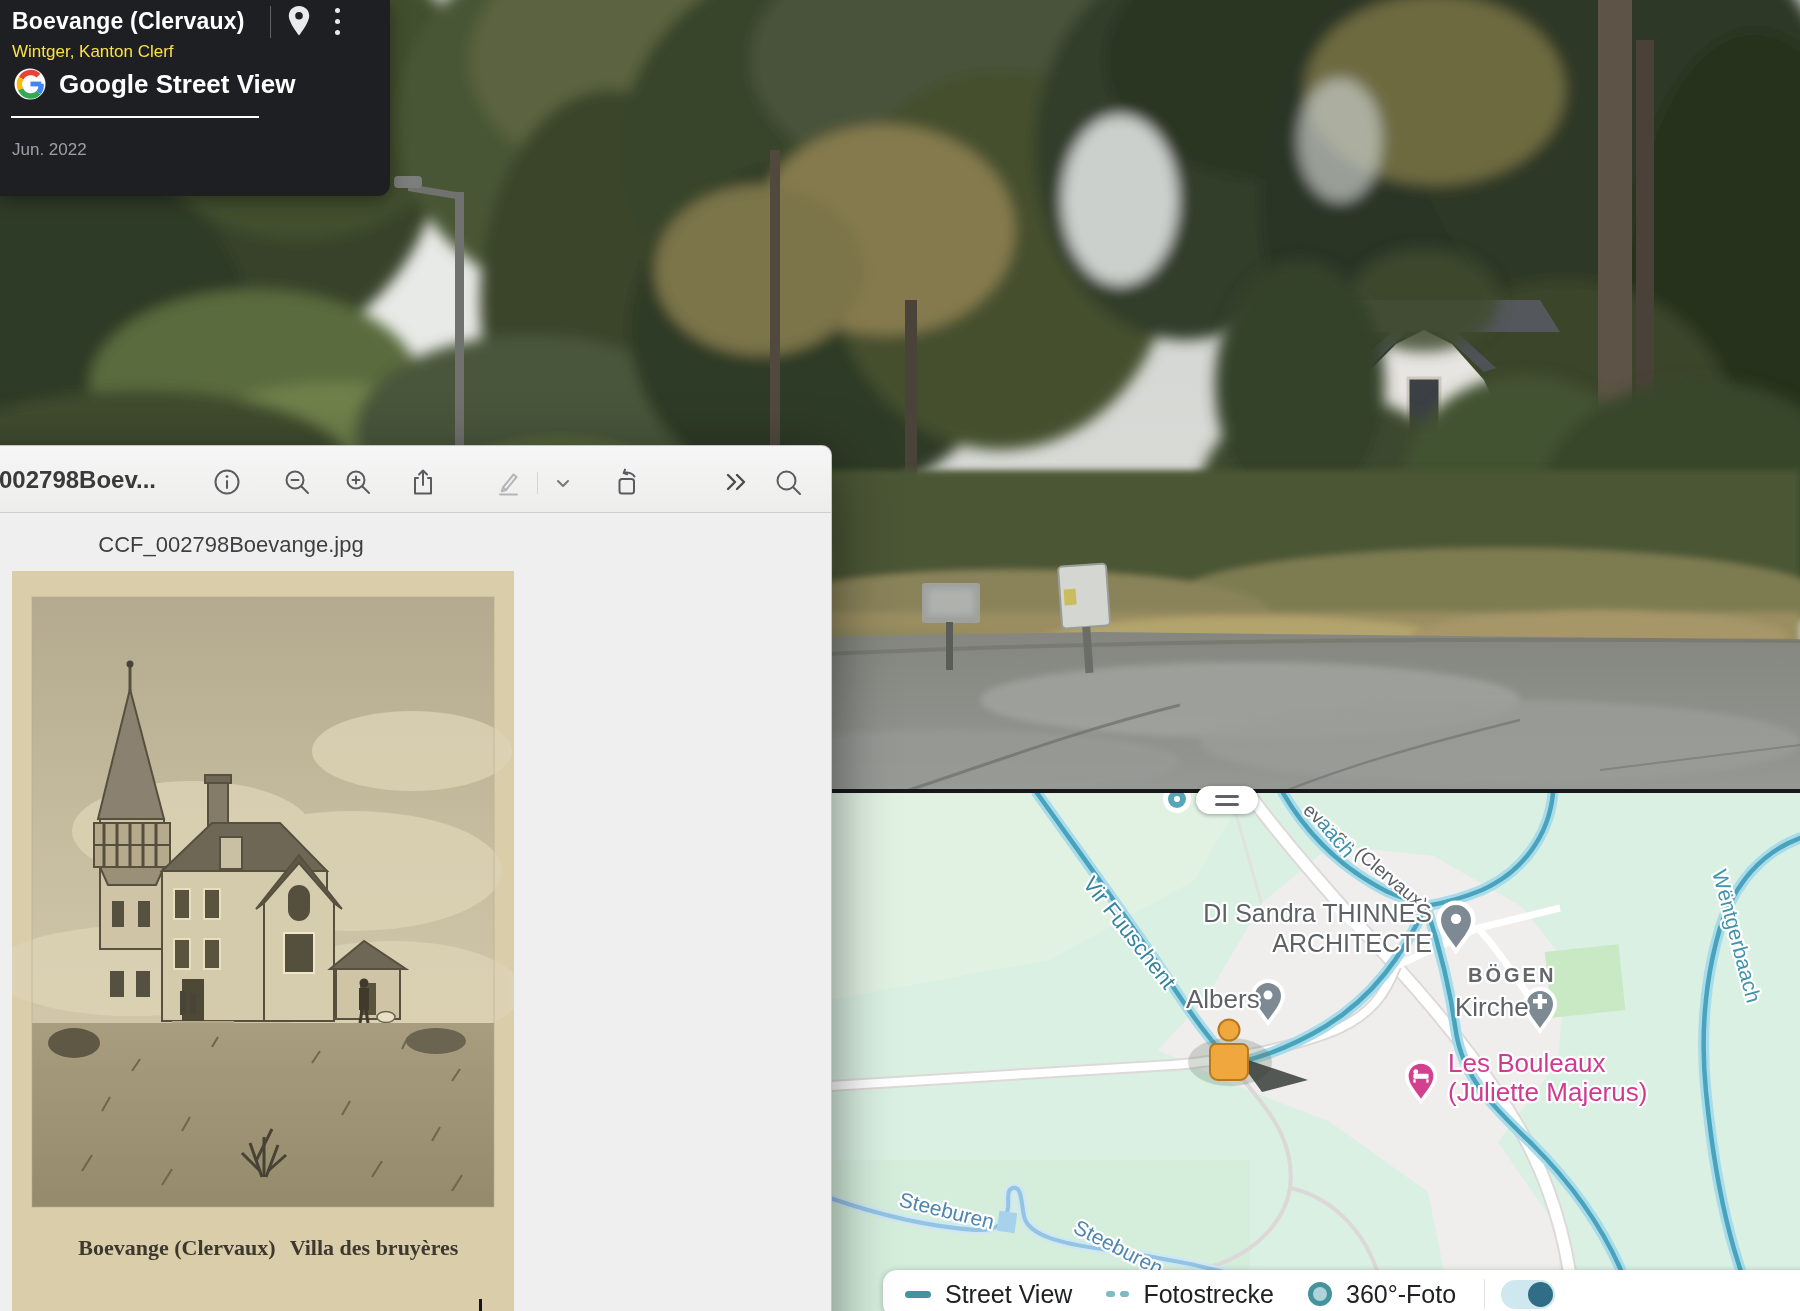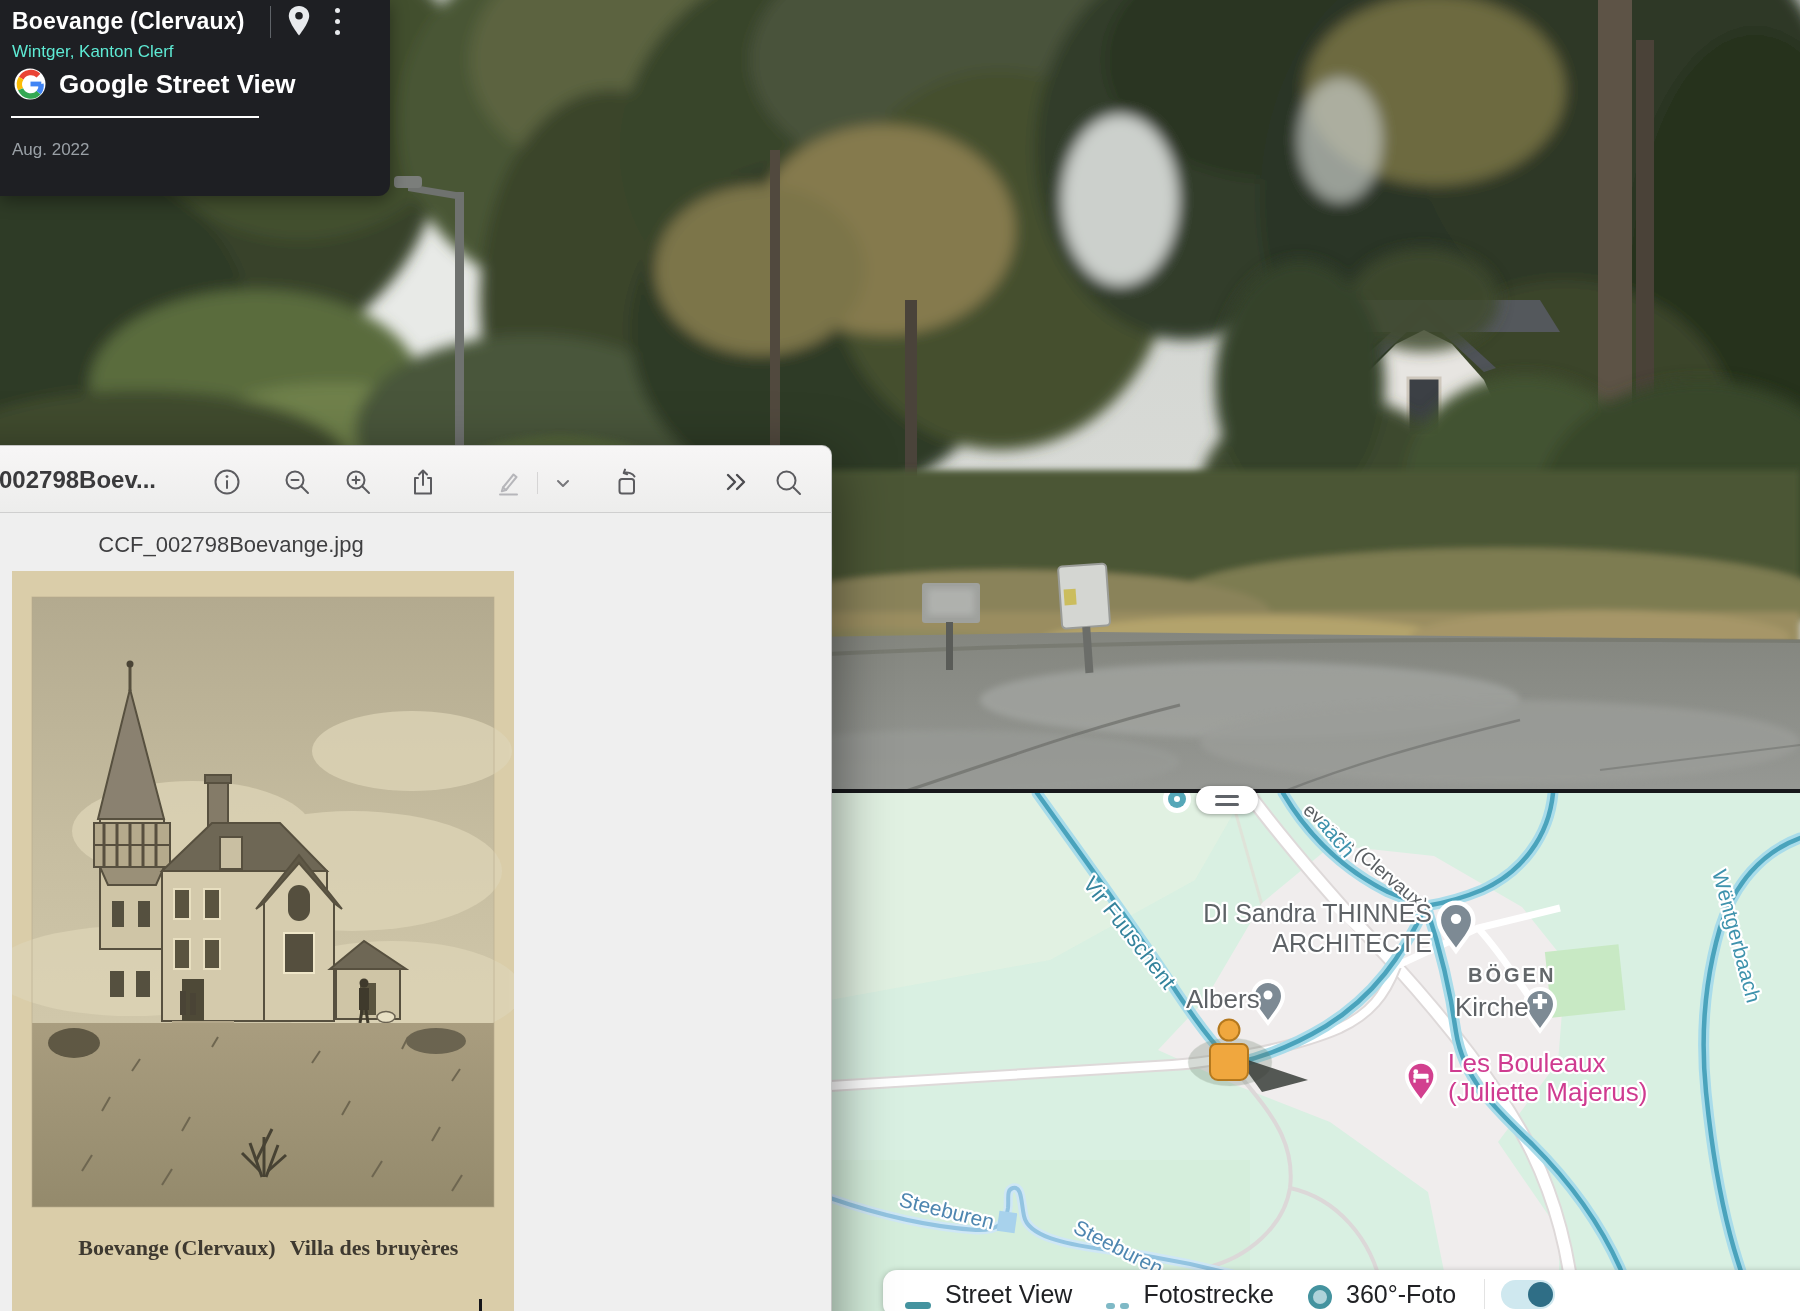--- a/index.html
+++ b/index.html
@@ -15,21 +15,21 @@
   #map-separator{left:0;top:789px;width:1800px;height:4px;background:#17181b;z-index:3;}
   #map-handle{left:1196px;top:786px;width:62px;height:28px;background:#fff;border-radius:14px;
       z-index:4;display:flex;flex-direction:column;justify-content:center;align-items:center;gap:5px;
       box-shadow:0 1px 4px rgba(0,0,0,.35);}
   #map-handle .bar{width:24px;height:3px;background:#5f6368;border-radius:2px;}
 
   
   #legend{left:883px;top:1270px;width:960px;height:48px;background:#fff;border-radius:14px;
       z-index:5;display:flex;align-items:center;box-shadow:0 1px 6px rgba(0,0,0,.25);
       color:#202124;font-size:25px;}
-  #legend .item{display:flex;align-items:flex-end;gap:14px;}
+  #legend .item{display:flex;align-items:center;gap:14px;}
   .dash-solid{width:26px;height:7px;border-radius:4px;background:#44939f;}
   .dash-dot{width:9px;height:6px;border-radius:3px;background:#7fb9c6;}
   .ring-360{width:14px;height:14px;border-radius:50%;background:#aed3da;border:5px solid #44939f;}
   #legend .divider{width:1px;height:30px;background:#e3e3e3;margin:0 0 0 28px;}
   #toggle{width:54px;height:29px;border-radius:15px;background:#cfe8ef;position:relative;margin-left:16px;}
   #toggle .knob{position:absolute;right:2px;top:2px;width:25px;height:25px;border-radius:50%;background:#2f6e86;}
 
   
   #preview{left:-60px;top:445px;width:890px;height:1000px;z-index:6;background:#efefef;
       border-radius:0 10px 10px 0;box-shadow:0 18px 60px rgba(0,0,0,.5);border:1px solid rgba(0,0,0,.18);}
@@ -39,21 +39,21 @@
   .tb-icon{position:absolute;top:21px;width:30px;height:30px;color:#5b5b5f;}
   .tb-icon svg{width:30px;height:30px;stroke:currentColor;fill:none;stroke-width:2;stroke-linecap:round;stroke-linejoin:round;}
   .tb-div{position:absolute;top:26px;width:1px;height:22px;background:#d6d5d5;}
   #pv-filename{position:absolute;left:0;top:86px;width:580px;text-align:center;font-size:22px;color:#3f3f41;}
   #pv-canvas{position:absolute;left:71px;top:125px;width:502px;height:760px;}
 
   
   #svpanel{left:0;top:0;width:390px;height:196px;background:#1e1f23;z-index:7;
       border-radius:0 0 12px 0;color:#fff;box-shadow:0 4px 18px rgba(0,0,0,.4);}
   #svpanel .title{position:absolute;left:12px;top:8px;font-size:23px;font-weight:700;letter-spacing:.2px;}
-  #svpanel .subtitle{position:absolute;left:12px;top:42px;font-size:17px;color:#5eead4;}
+  #svpanel .subtitle{position:absolute;left:12px;top:42px;font-size:17px;color:#fde047;}
   #svpanel .provider-row{position:absolute;left:14px;top:68px;display:flex;align-items:center;gap:13px;}
   #svpanel .provider{font-size:26px;font-weight:600;}
   #svpanel .rule{position:absolute;left:11px;top:116px;width:248px;height:2px;background:#fff;}
   #svpanel .date{position:absolute;left:12px;top:140px;font-size:17px;color:#9aa0a6;}
   #svpanel .vdiv{position:absolute;left:270px;top:6px;width:1px;height:32px;background:#5f6368;}
   #svpanel .pin{position:absolute;left:284px;top:4px;width:30px;height:34px;}
   #svpanel .dots{position:absolute;left:330px;top:8px;width:14px;height:32px;display:flex;flex-direction:column;gap:6px;align-items:center;}
   #svpanel .dots i{width:5px;height:5px;border-radius:50%;background:#e8eaed;}
 
   
@@ -499,21 +499,21 @@
           <path d="M6.6,21.2 A11,11 0 0 1 7.2,10.2" stroke="#fbbc05"></path>
           <path d="M24.7,24.6 A11,11 0 0 1 6.6,21.2" stroke="#34a853"></path>
           <path d="M27,16 A11,11 0 0 1 24.7,24.6" stroke="#4285f4"></path>
         </g>
         <rect x="16.5" y="13.6" width="10.8" height="4.8" fill="#4285f4"></rect>
       </svg>
     </span>
     <span class="provider">Google Street View</span>
   </div>
   <div class="rule"></div>
-  <div class="date">Aug. 2022</div>
+  <div class="date">Jun. 2022</div>
   <div class="vdiv"></div>
   <span class="pin">
     <svg viewBox="0 0 30 34" width="30" height="34">
       <path d="M15,2 C9.2,2 4.8,6.3 4.8,11.8 C4.8,19 15,31.5 15,31.5 C15,31.5 25.2,19 25.2,11.8 C25.2,6.3 20.8,2 15,2 Z" fill="#e8eaed"></path>
       <circle cx="15" cy="11.8" r="3.8" fill="#1e1f23"></circle>
     </svg>
   </span>
   <span class="dots">
       <i></i>
       <i></i>

